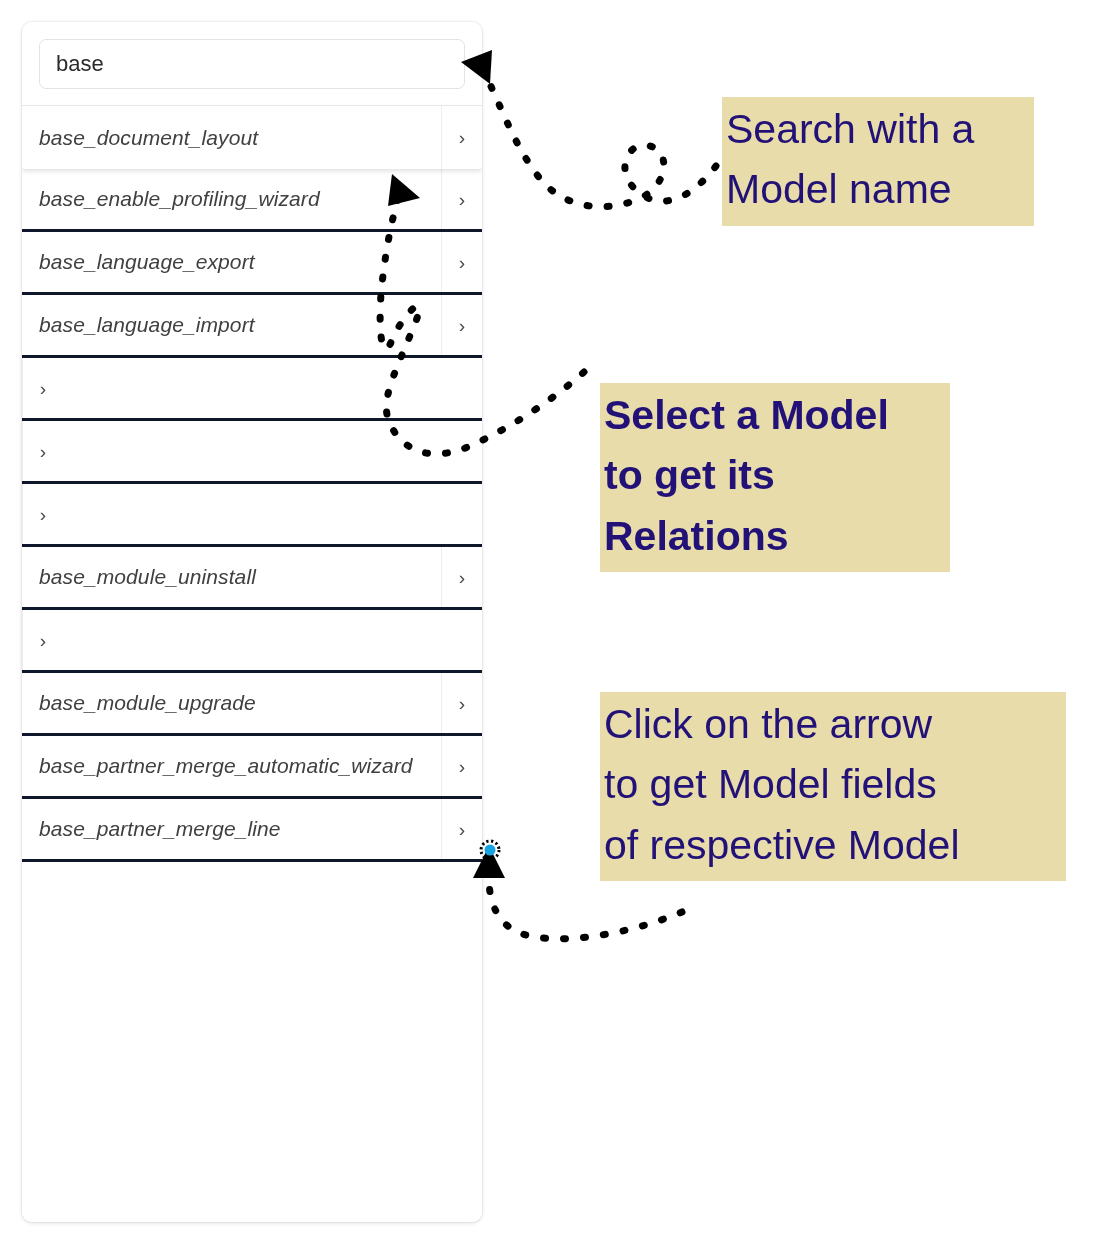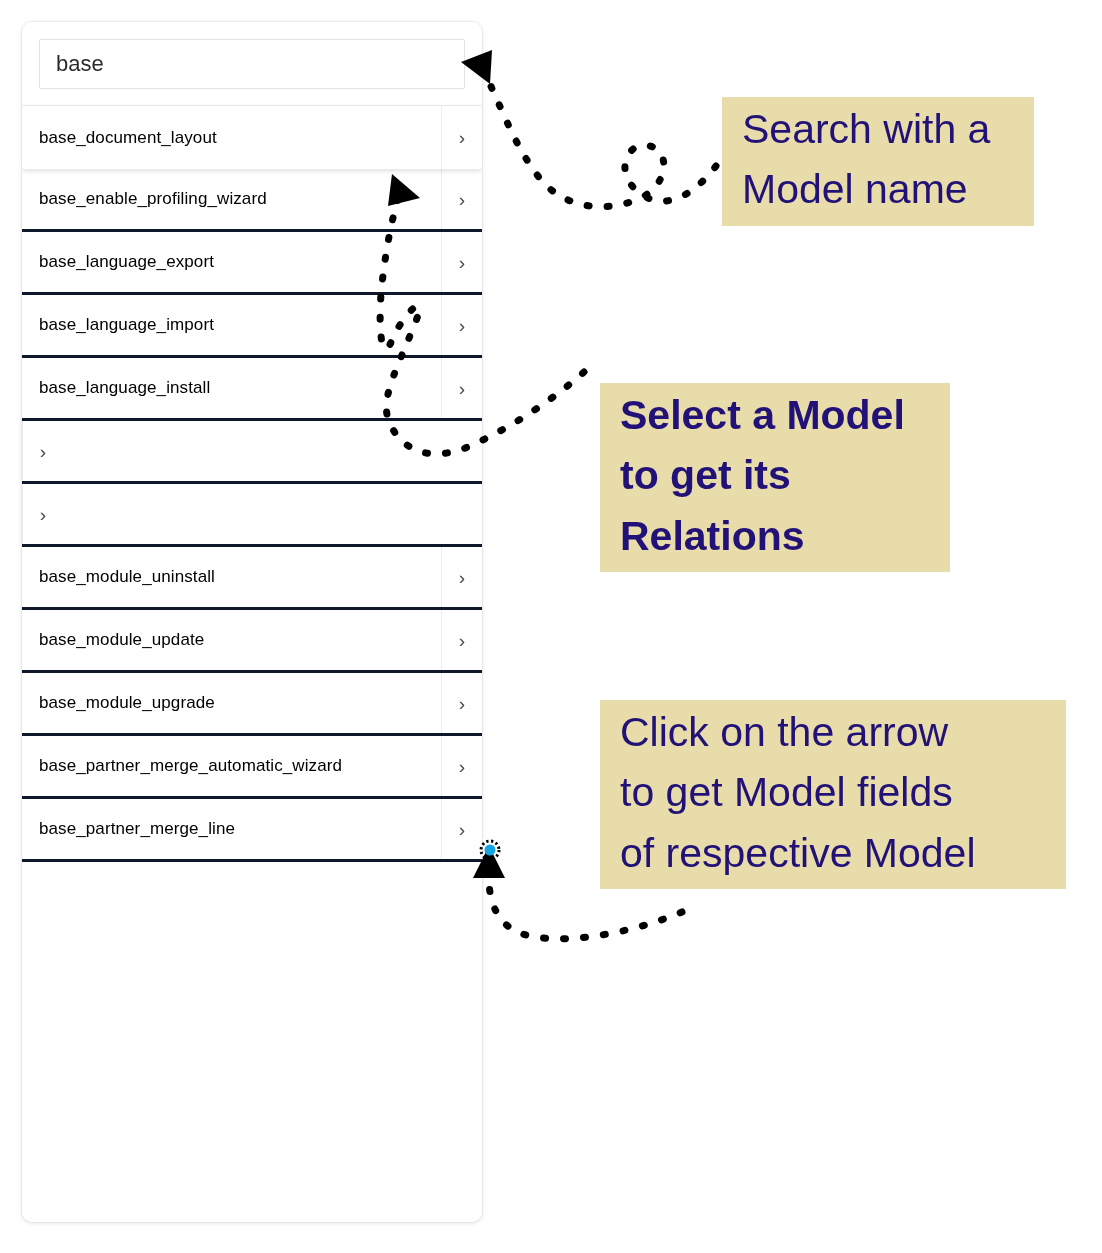--- a/index.html
+++ b/index.html
@@ -38,21 +38,21 @@
     box-sizing: border-box;
     padding: 17px 17px 0 17px;
     background: #ffffff;
     border-bottom: 1px solid #ececec;
   }
   #search-input {
     width: 100%;
     height: 50px;
     box-sizing: border-box;
     border: 1px solid #e3e3e3;
-    border-radius: 2px;
+    border-radius: 7px;
     outline: none;
     font-family: "Liberation Sans", sans-serif;
     font-size: 22px;
     color: #2b2b2b;
     padding: 0 16px;
     background: #fff;
   }
   #search-input::placeholder { color: #9a9a9a; }
 
   
@@ -76,25 +76,26 @@
   .result-row.is-active {
     background: #ffffff;
     border-bottom: none;
     box-shadow: 0 2px 5px rgba(0,0,0,0.13);
     z-index: 3;
     border-radius: 2px;
   }
   .result-label {
     flex: 1 1 auto;
     padding-left: 17px;
-    font-size: 17px;
+    font-size: 21px;
     letter-spacing: 0.1px;
-    color: #000000;
+    color: #404040;
     white-space: nowrap;
     overflow: hidden;
+    font-style: italic;
   }
   .result-chevron {
     flex: 0 0 40px;
     width: 40px;
     height: 100%;
     display: flex;
     align-items: center;
     justify-content: center;
     border-left: 1px solid #ededed;
     color: #4a4a4a;
@@ -104,27 +105,27 @@
   .result-row.is-active .result-chevron { border-left: 1px solid #ededed; }
 
   
   .callout {
     position: absolute;
     background: #e9dcab;
     color: #221277;
     font-size: 41px;
     line-height: 1.47;
     font-family: "Liberation Sans", sans-serif;
-    padding: 2px 6px 6px 20px;
+    padding: 2px 6px 6px 4px;
     box-sizing: border-box;
     white-space: pre-line;
   }
   #callout-search   { left: 722px; top: 97px;  width: 312px; }
   #callout-select   { left: 600px; top: 383px; width: 350px; font-weight: bold; }
-  #callout-fields   { left: 600px; top: 692px; width: 466px; margin-top: 8px; }
+  #callout-fields   { left: 600px; top: 692px; width: 466px; }
 
   
   #overlay {
     position: absolute;
     left: 0; top: 0;
     width: 1102px; height: 1253px;
     pointer-events: none;
   }
   .dotline {
     fill: none;
@@ -157,35 +158,33 @@
       </div>
       <div class="result-row">
         <div class="result-label">base_language_export</div>
         <div class="result-chevron">›</div>
       </div>
       <div class="result-row">
         <div class="result-label">base_language_import</div>
         <div class="result-chevron">›</div>
       </div>
       <div class="result-row">
-        <div class="result-label">base_language_install</div>
         <div class="result-chevron">›</div>
       </div>
       <div class="result-row">
         <div class="result-chevron">›</div>
       </div>
       <div class="result-row">
         <div class="result-chevron">›</div>
       </div>
       <div class="result-row">
         <div class="result-label">base_module_uninstall</div>
         <div class="result-chevron">›</div>
       </div>
       <div class="result-row">
-        <div class="result-label">base_module_update</div>
         <div class="result-chevron">›</div>
       </div>
       <div class="result-row">
         <div class="result-label">base_module_upgrade</div>
         <div class="result-chevron">›</div>
       </div>
       <div class="result-row">
         <div class="result-label">base_partner_merge_automatic_wizard</div>
         <div class="result-chevron">›</div>
       </div>

